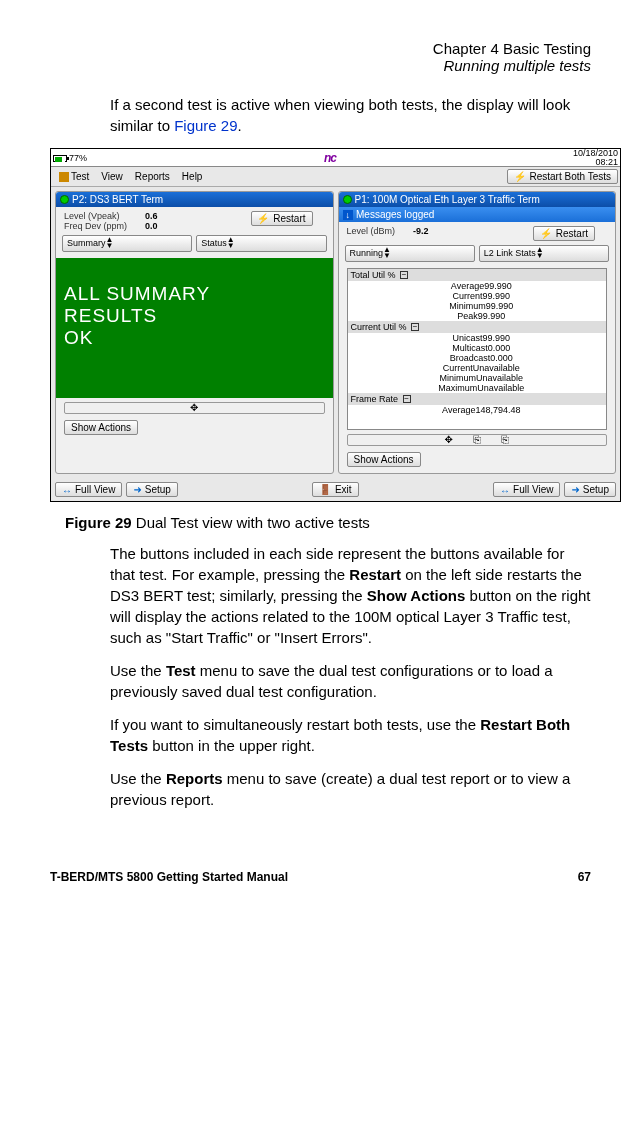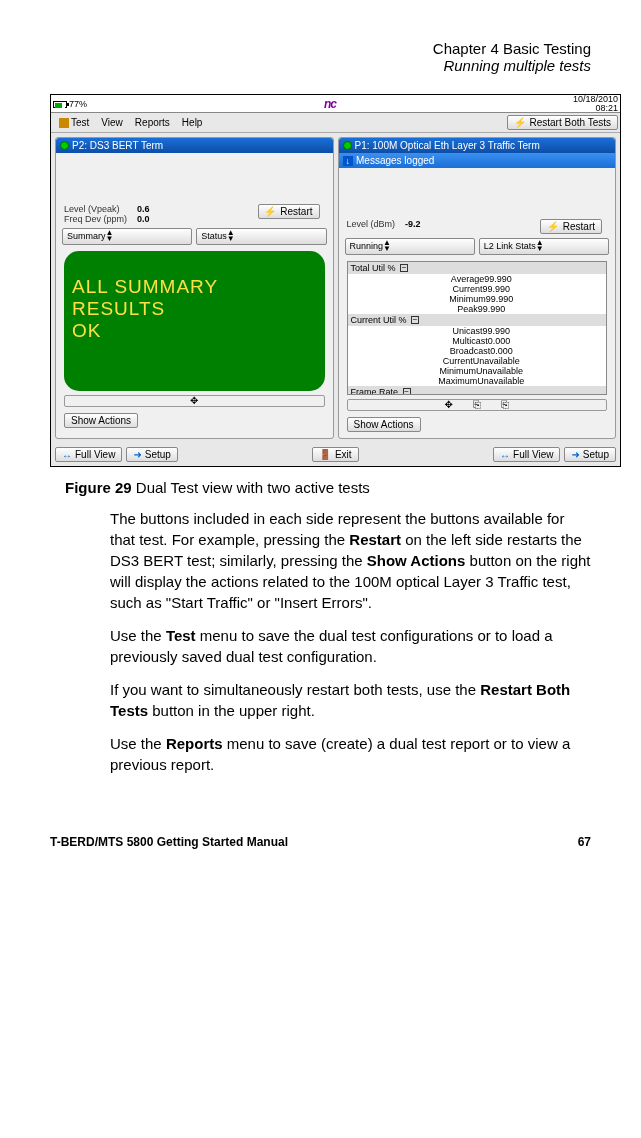--- a/index.html
+++ b/index.html
@@ -28,47 +28,50 @@
 .menu-item { padding:1px 6px; font-size:10px; }
 .menu-icon { display:inline-block; width:10px;height:10px;background:#cc8800;margin-right:2px;vertical-align:middle;}
 .btn { background:linear-gradient(#fff,#ddd); border:1px solid #888; border-radius:2px; padding:1px 6px; font-size:10px; display:inline-flex; align-items:center; gap:3px;}
 .bolt { color:#e6b800; font-weight:bold;}
 .restart-both { margin-left:auto; }
 .dual { display:flex; gap:4px; padding:4px; }
 .pane { flex:1; background:#f0f0f0; border:1px solid #999; border-radius:3px; }
 .title-blue { background:linear-gradient(#1a6fd8,#0c4ea8); color:#fff; font-size:10px; padding:2px 4px; display:flex; align-items:center; gap:3px; border-radius:3px 3px 0 0;}
 .led-green { width:9px;height:9px;background:#0c0;border-radius:50%;border:1px solid #060;}
 .msg-icon { background:#05c;color:#fff;font-weight:bold;padding:0 3px;font-size:9px;}
-.stats-row { display:flex; padding:4px 13px 2px 8px; gap:10px; font-size:9px; align-items:flex-start;margin-top:47px;}
+.stats-row { display:flex; padding:4px 20px 2px 8px; gap:18px; font-size:9px; align-items:flex-start;}
 .stats-labels { color:#333;}
 .stats-vals { font-weight:bold;}
 .restart-small { margin-left:auto;}
 .selectors { display:flex; gap:4px; padding:2px 6px;}
 .sel { flex:1; background:linear-gradient(#fff,#ddd);border:1px solid #888;border-radius:2px;padding:1px 4px;font-size:9px;display:flex;justify-content:flex-start;align-items:center;}
 .updown { font-size:8px; line-height:0.8;}
-.summary-ok { background:#008000; color:#fde047; font-size:19px; font-weight:normal; font-family:Arial; padding:25px 8px 40px 8px; margin:4px 8px; height:140px; letter-spacing:1px;border-radius:15px;}
-.datatable { background:#fff; margin:4px 8px; height:134px; overflow-y:auto; border:1px solid #888; font-size:9px;}
+.summary-ok { background:#008000; color:#ffffff; font-size:19px; font-weight:normal; font-family:Arial; padding:25px 8px 40px 8px; margin:4px 0; height:140px; letter-spacing:1px;}
+.datatable { background:#fff; margin:4px 8px; height:162px; overflow-y:auto; border:1px solid #888; font-size:9px;}
 .datatable .hdr { background:#ddd; font-weight:normal; padding:1px 3px;}
 .datatable .row { display:flex; justify-content:center; padding:0 3px 0 12px;}
 .datatable .collapse { display:inline-block;width:8px;height:8px;border:1px solid #333;text-align:center;line-height:6px;font-size:8px;margin-left:2px;vertical-align:middle;}
 .scroll-bar { background:#f0f0f0; height:12px; margin:0 8px 4px 8px; display:flex; justify-content:center;align-items:center;border:1px solid #999;border-radius:2px;}
 .scroll-bar2 { display:flex; gap:20px; }
 .show-actions { margin:2px 8px 6px 8px;}
 .bottombar { display:flex; padding:4px; gap:4px;}
 .mid { flex:1; display:flex; justify-content:center;}
 </style>
 </head>
 <body>
 
 <div class="page">
   <div class="header-right">
     <div class="chapter">Chapter 4  Basic Testing</div>
     <div class="section">Running multiple tests</div>
   </div>
 
+  <p class="para">
+    <span>If a second test is active when viewing both tests, the display will look similar to </span><span class="link">Figure 29</span><span>.</span>
+  </p>
 
   <div class="figure">
     <div class="topbar">
       <span><span class="batt-icon"><span class="batt-fill"></span></span><span class="batt">77%</span></span>
       <span class="center-logo">nc</span>
       <span class="datetime">
         <div>10/18/2010</div>
         <div>08:21</div>
       </span>
     </div>

